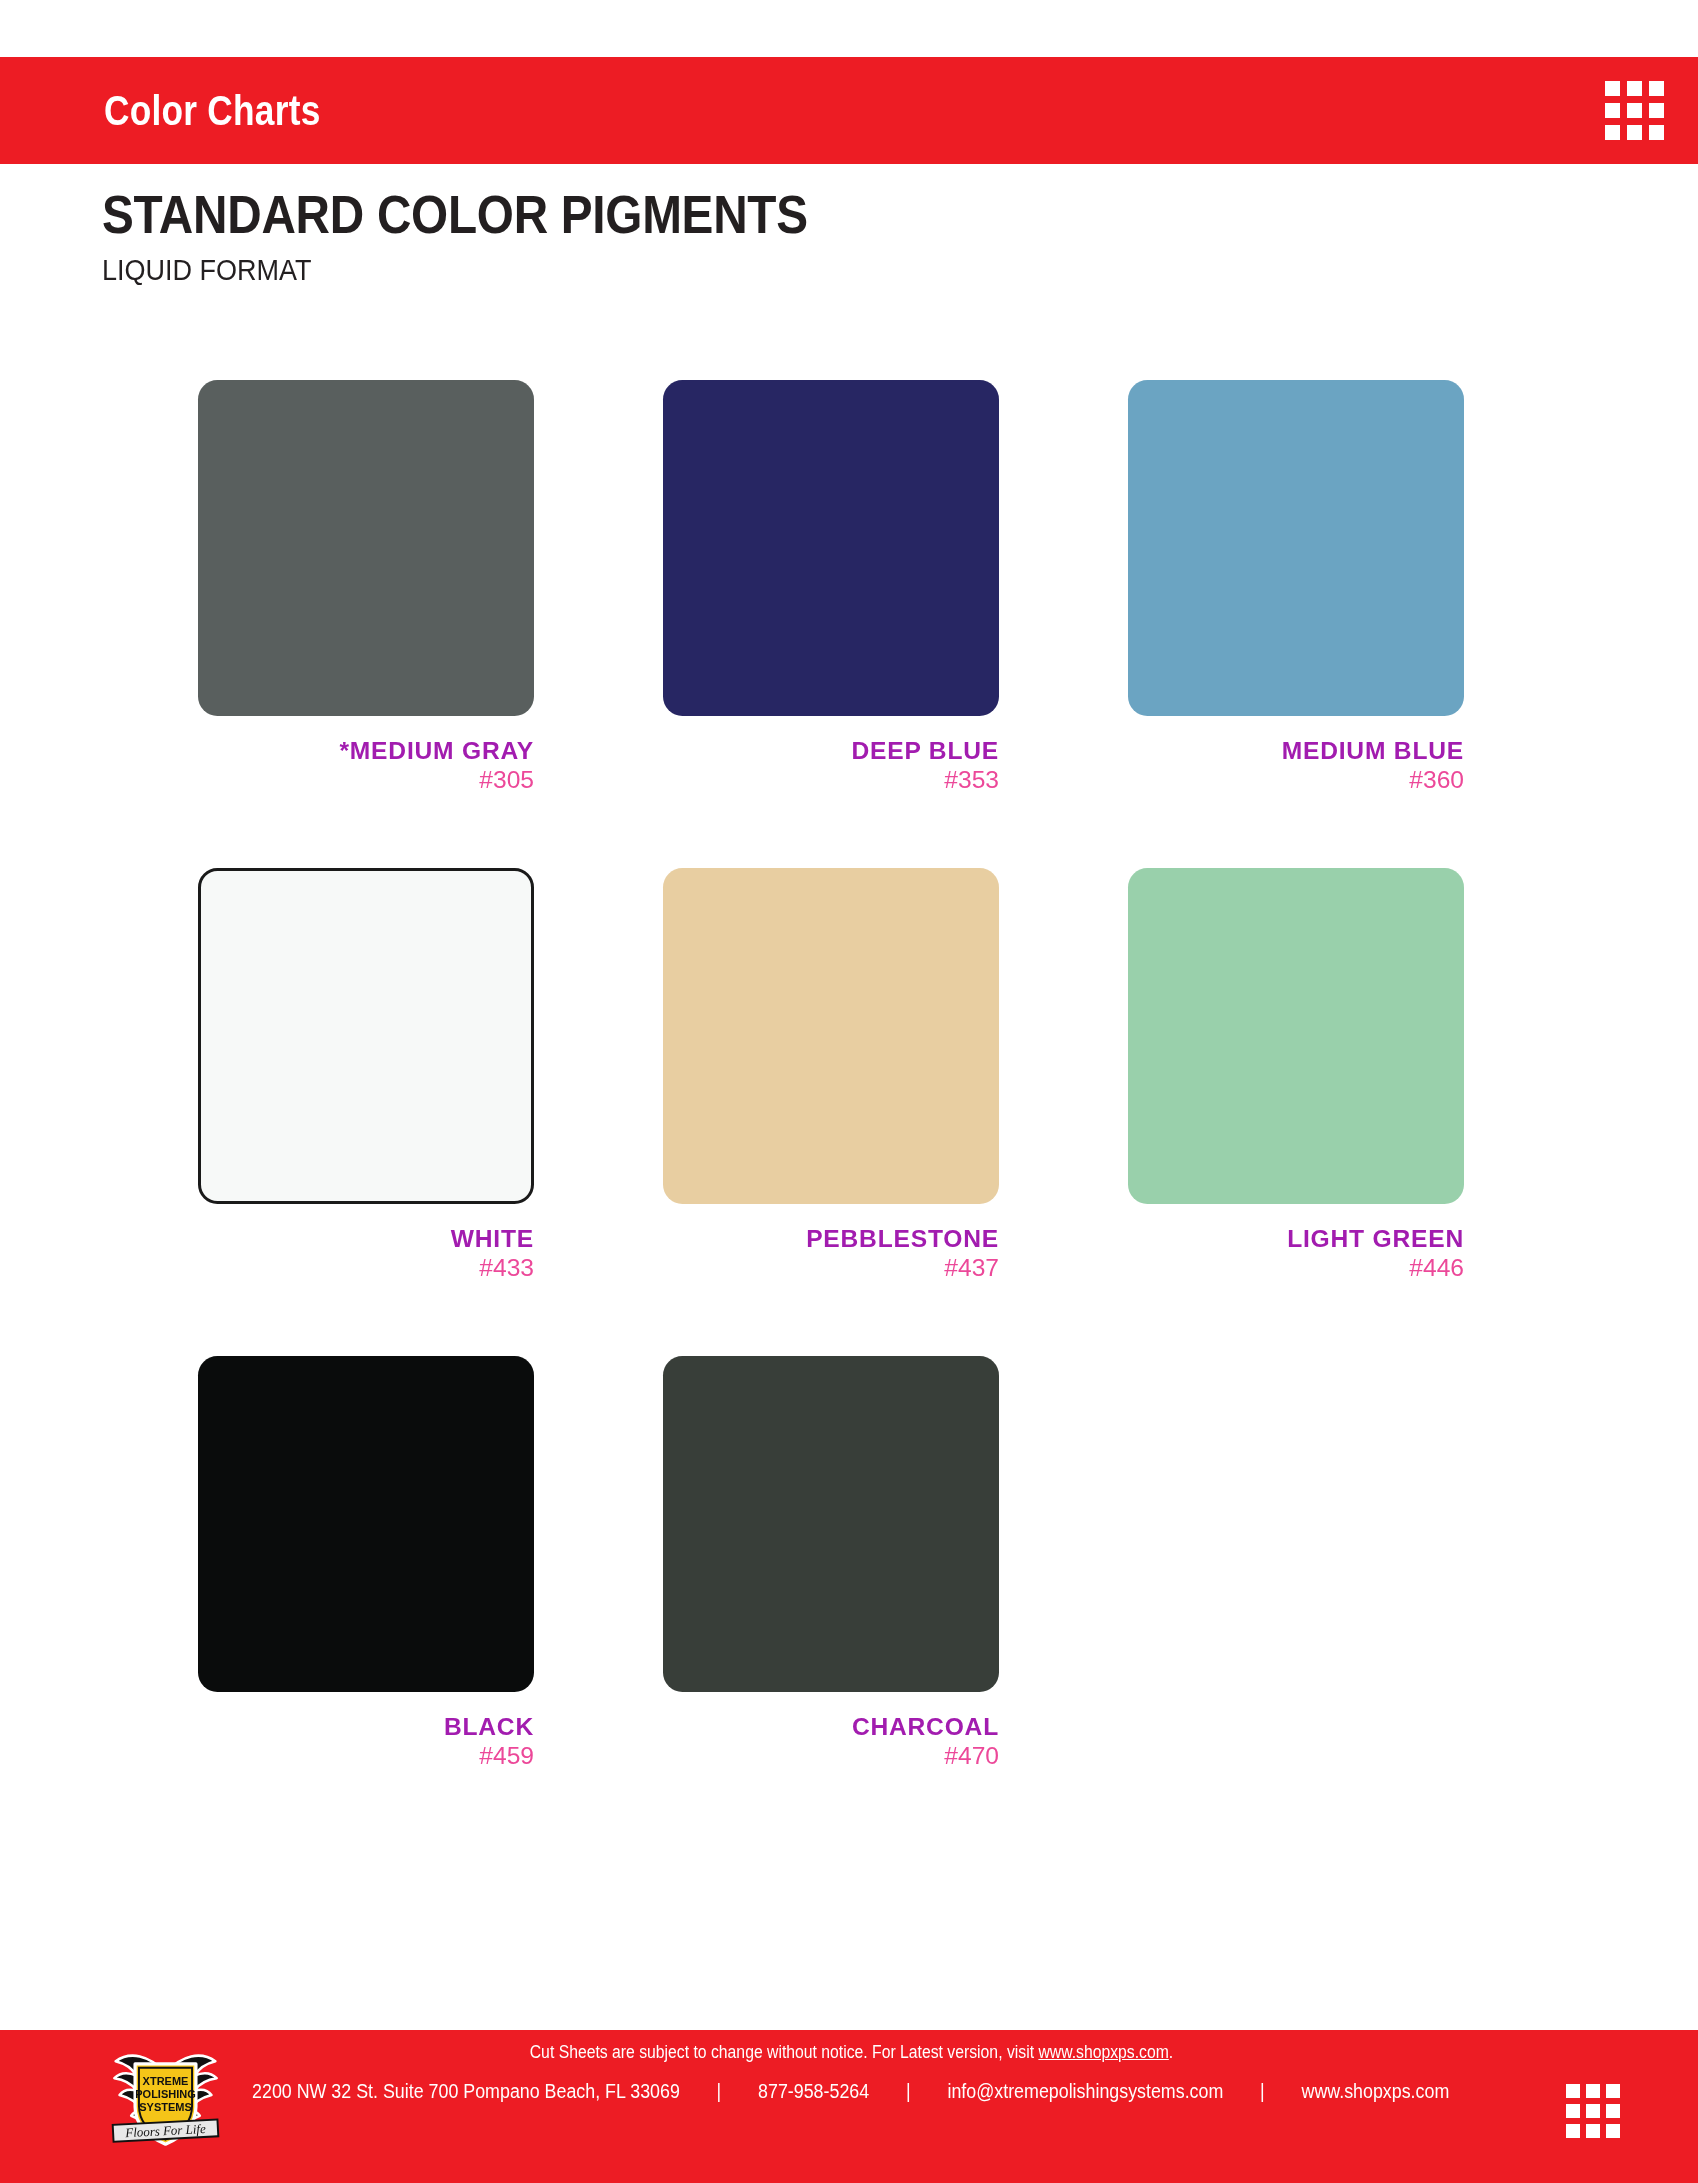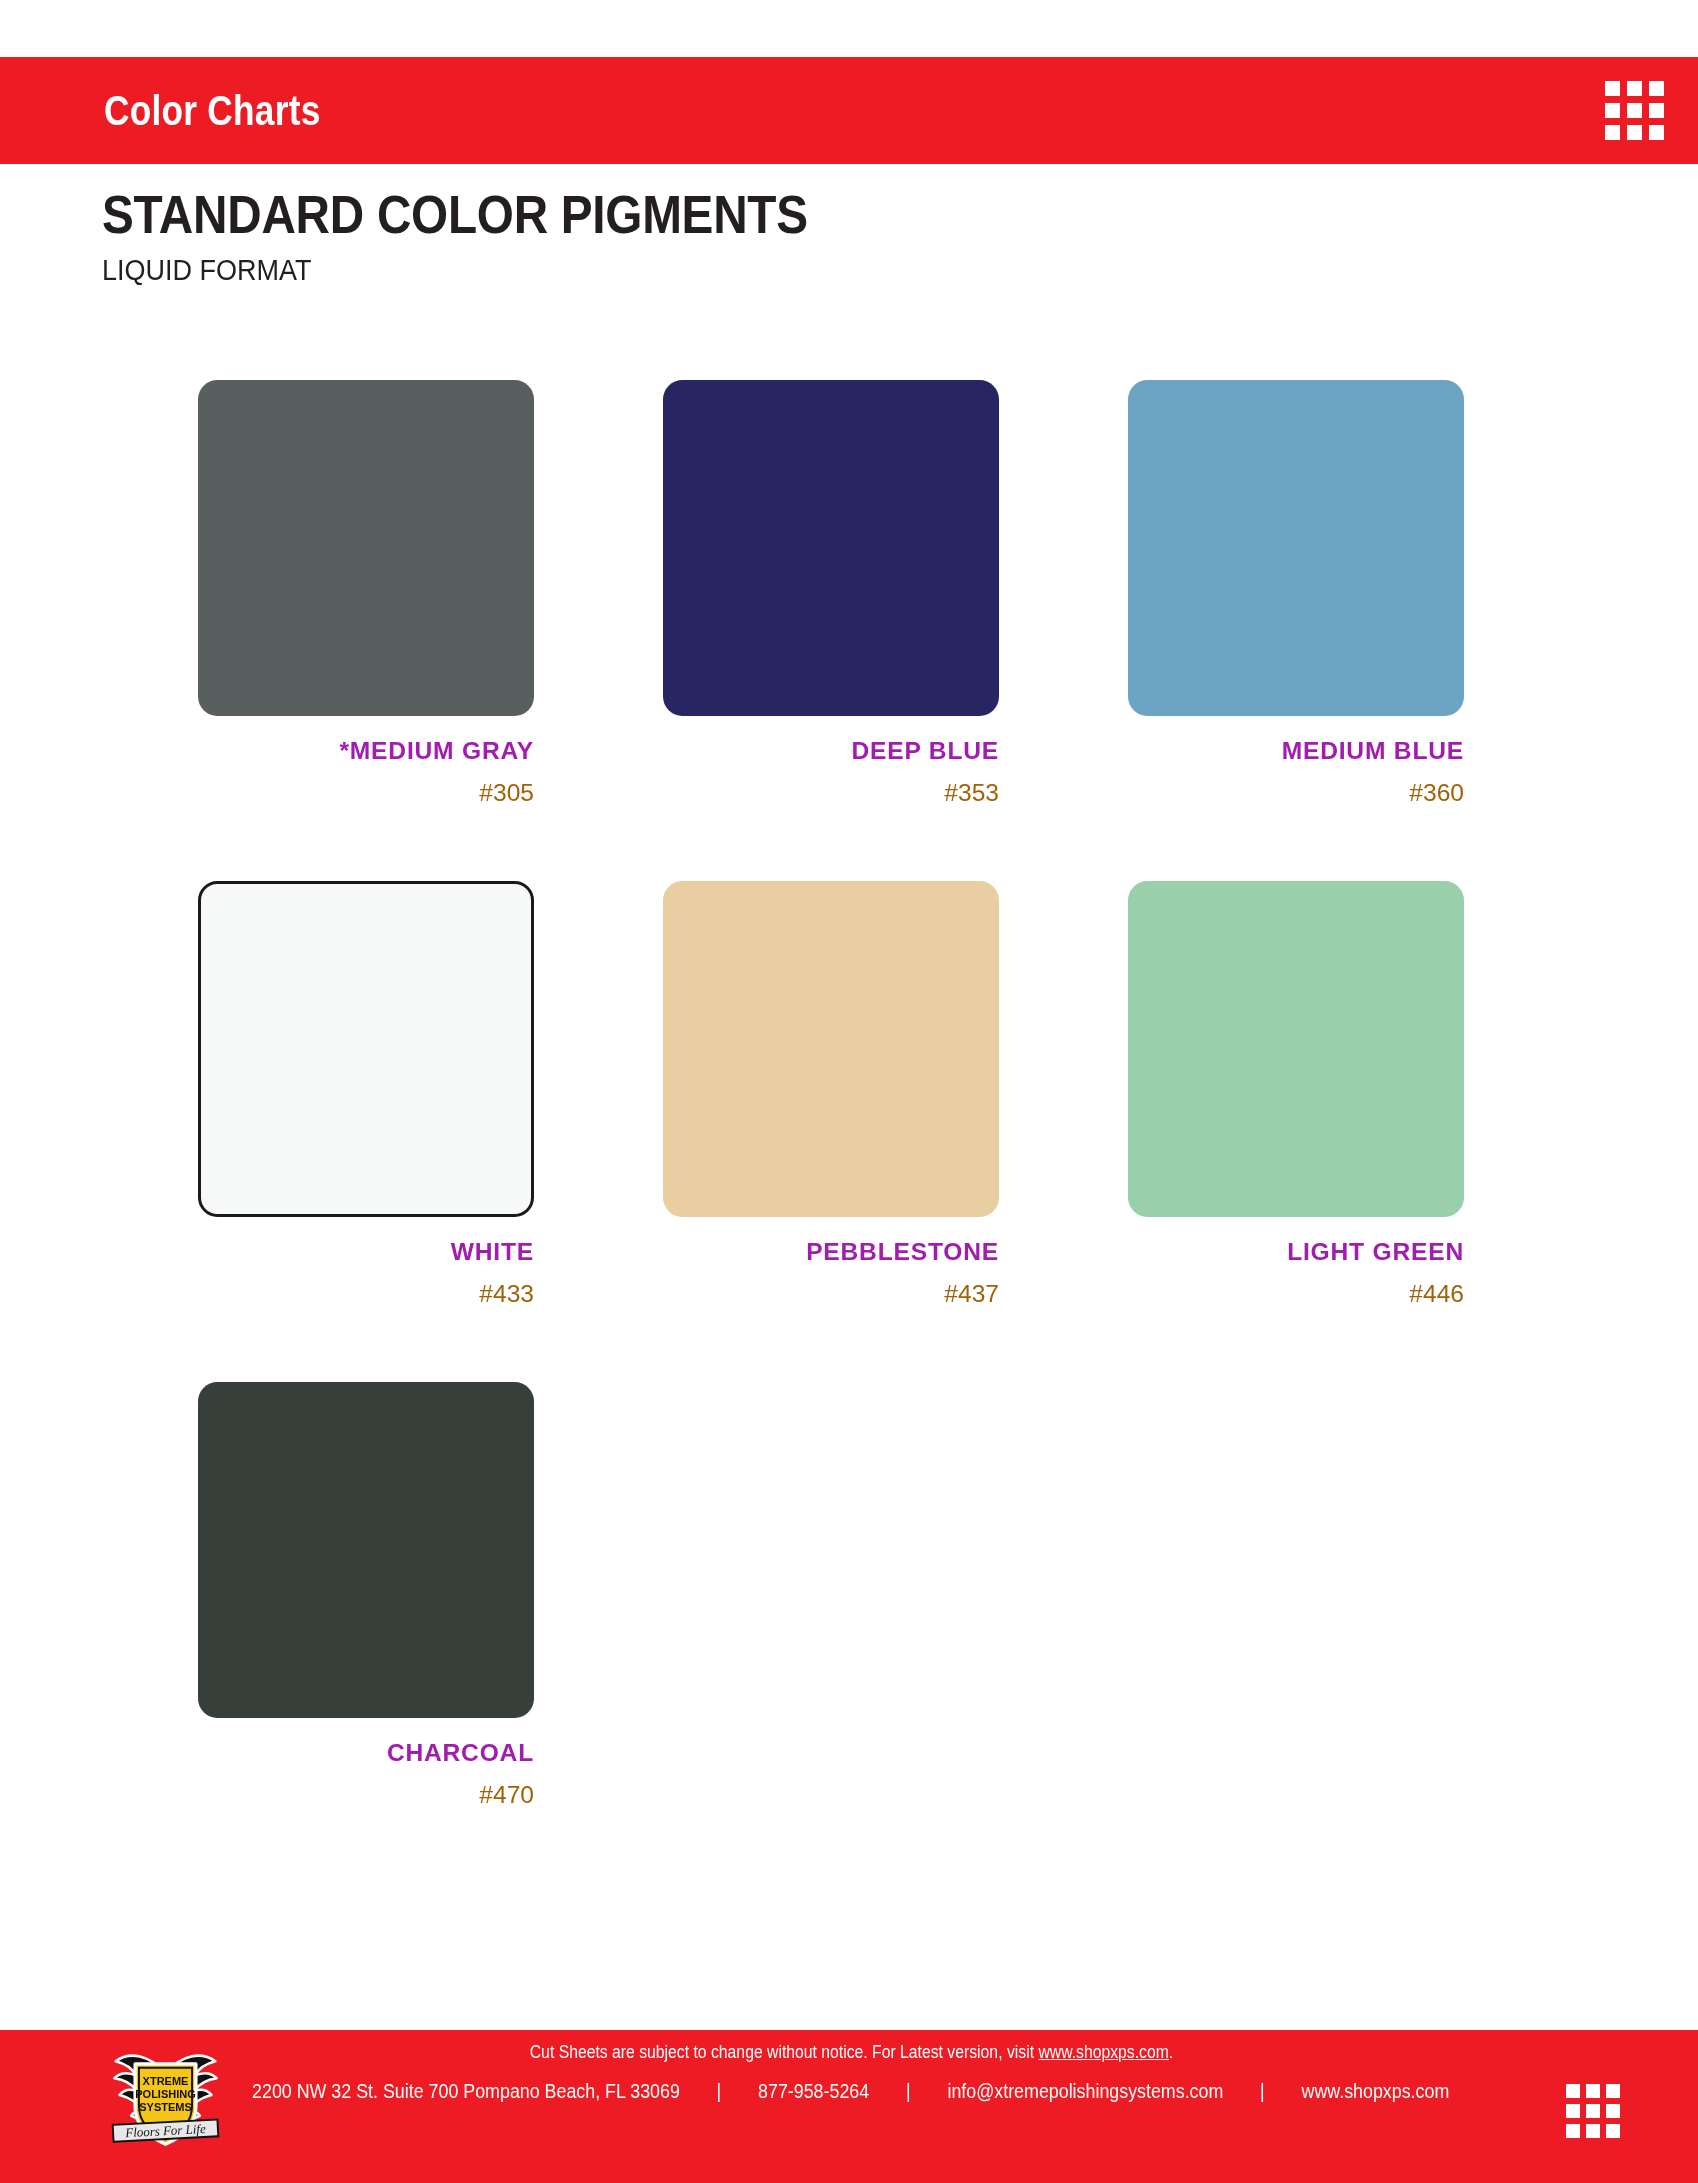--- a/index.html
+++ b/index.html
@@ -112,23 +112,23 @@
     text-align: right;
     color: #a21caf;
     font-family: "Liberation Sans Narrow", "Liberation Sans", sans-serif;
     font-size: 24.6px;
     font-weight: bold;
     letter-spacing: 0.8px;
     line-height: 1;
     white-space: nowrap;
   }
   .swatch-code {
-    margin-top: 17px;
+    margin-top: 4px;
     text-align: right;
-    color: #a16207;
+    color: #ec4899;
     font-family: "Liberation Sans Narrow", "Liberation Sans", sans-serif;
     font-size: 24.6px;
     font-weight: normal;
     line-height: 1;
     white-space: nowrap;
   }
 
   
   .footer-band {
     position: absolute;
@@ -246,20 +246,25 @@
       <div class="swatch-chip" style="background: rgb(232, 206, 161);"></div>
       <div class="swatch-name">PEBBLESTONE</div>
       <div class="swatch-code">#437</div>
     </div>
     <div class="swatch-cell">
       <div class="swatch-chip" style="background: rgb(153, 208, 171);"></div>
       <div class="swatch-name">LIGHT GREEN</div>
       <div class="swatch-code">#446</div>
     </div>
     <div class="swatch-cell">
+      <div class="swatch-chip" style="background: rgb(10, 12, 12);"></div>
+      <div class="swatch-name">BLACK</div>
+      <div class="swatch-code">#459</div>
+    </div>
+    <div class="swatch-cell">
       <div class="swatch-chip" style="background: rgb(56, 62, 57);"></div>
       <div class="swatch-name">CHARCOAL</div>
       <div class="swatch-code">#470</div>
     </div>
   </div>
 
 <div class="footer-band">
 
   <svg class="footer-logo" viewBox="0 0 190 165">
     <g>

